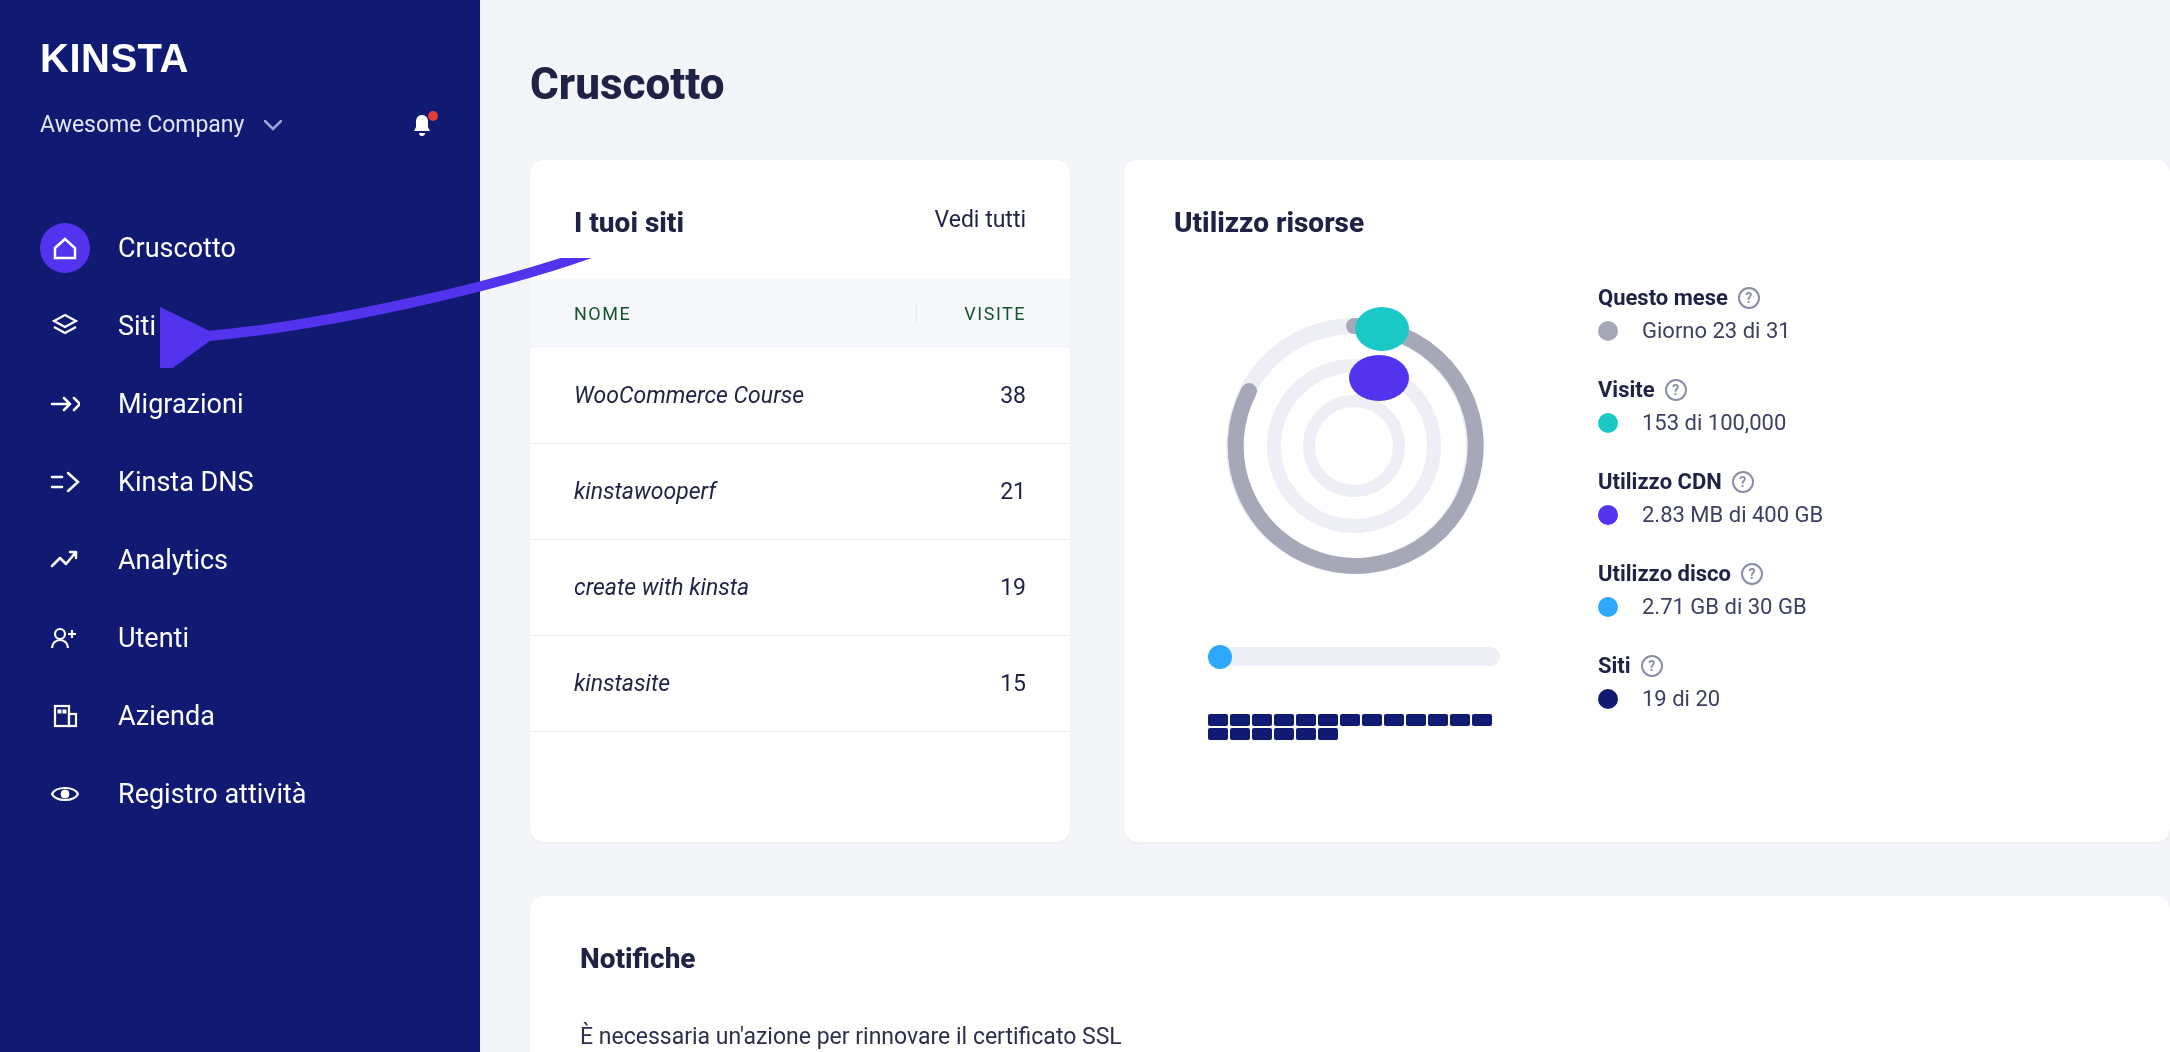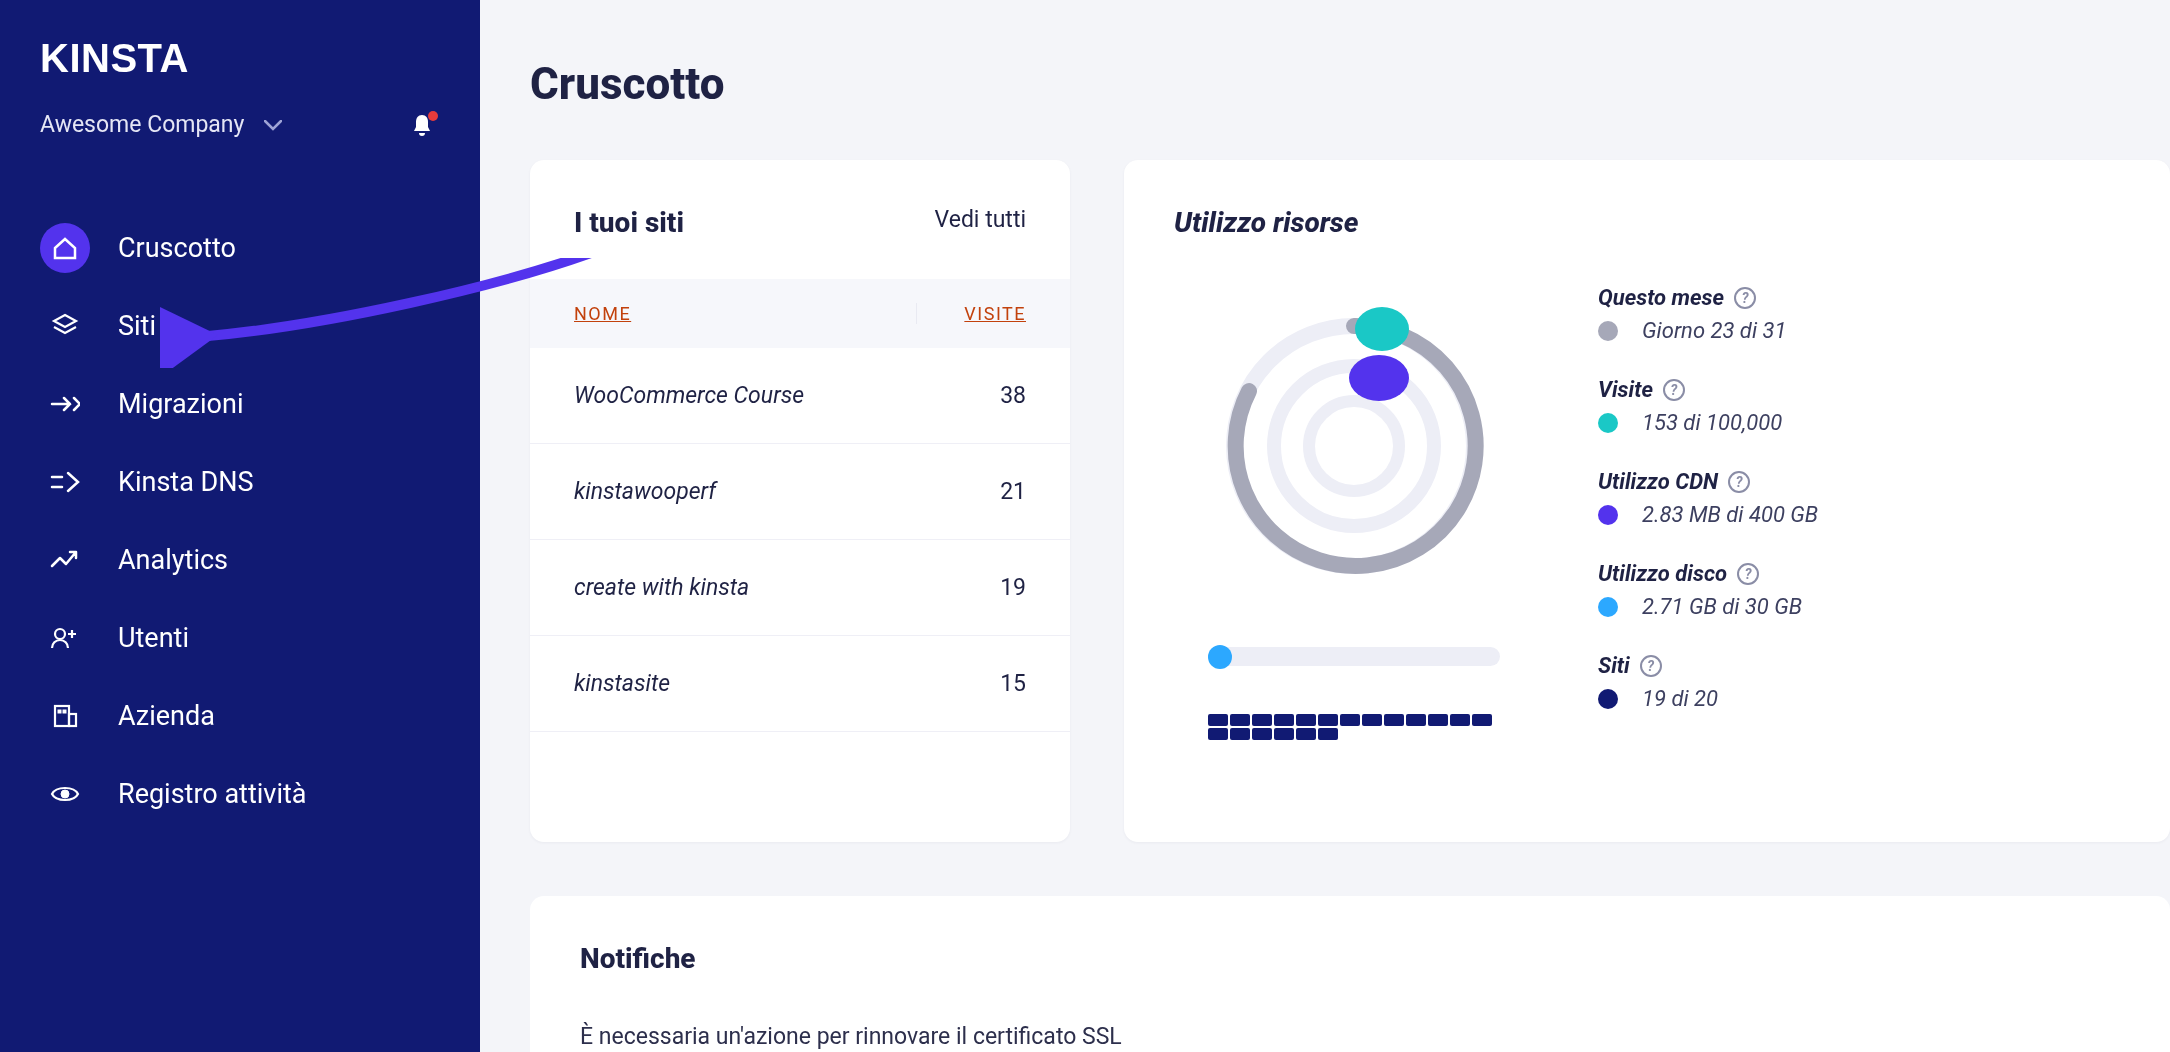--- a/index.html
+++ b/index.html
@@ -90,33 +90,33 @@
   .sites-card { width: 540px; height: 682px; overflow:hidden;}
   .sites-card .card-head {
     display:flex;justify-content:space-between;align-items:flex-start;
     padding: 46px 44px 40px 44px;
   }
   .sites-card .card-head h2 { font-size: 28px; font-weight: 800; }
   .sites-card .card-head .link { font-size: 23px; color: #1f2244; cursor:pointer;}
   .site-table .thead {
     display:flex;background:#f6f7fb;
     padding: 24px 44px;
-    color:#c2410c;font-size:18px;letter-spacing:1.5px;text-decoration:underline;
+    color:#14532d;font-size:18px;letter-spacing:1.5px;
   }
   .site-table .thead .col-name{flex:1;}
   .site-table .thead .col-visits{width:110px;text-align:right;border-left:1px solid #e9eaf2;padding-left:28px;}
   .site-table .row {
     display:flex;font-size:23px;
     padding: 34px 44px;
     border-bottom:1px solid #efeff6;
   }
   .site-table .row .name{flex:1;font-style:italic;}
   .site-table .row .visits{width:110px;text-align:right;}
 
-  .resource-card { width: 1046px; height: 682px; padding: 46px 50px 40px 50px; font-style: italic;}
+  .resource-card { width: 1046px; height: 682px; padding: 46px 50px 40px 50px;}
   .resource-card h2 { font-size: 28px; font-weight: 800; margin-bottom:46px;}
   .resource-body { display:flex; gap: 64px; align-items:center;}
   .donut-col { width: 360px; display:flex;flex-direction:column;align-items:center; padding-top:10px;}
   .donut { width: 290px; height: 290px; position: relative; margin-bottom:56px;}
   .track { position:absolute;inset:0;}
   .blob { position:absolute; border-radius:50%; }
   .blob.cyan { width:54px;height:44px;background:#1ac8c6; top:6px; left:146px;}
   .blob.indigo { width:60px;height:46px;background:#5333ed; top:54px; left:140px;}
   .bar-line { width:292px;height:19px;background:#edeef6;border-radius:10px;position:relative;margin-bottom:48px;}
   .bar-line .fill{position:absolute;left:0;top:-2px;width:24px;height:24px;background:#2ca8ff;border-radius:50%;}

